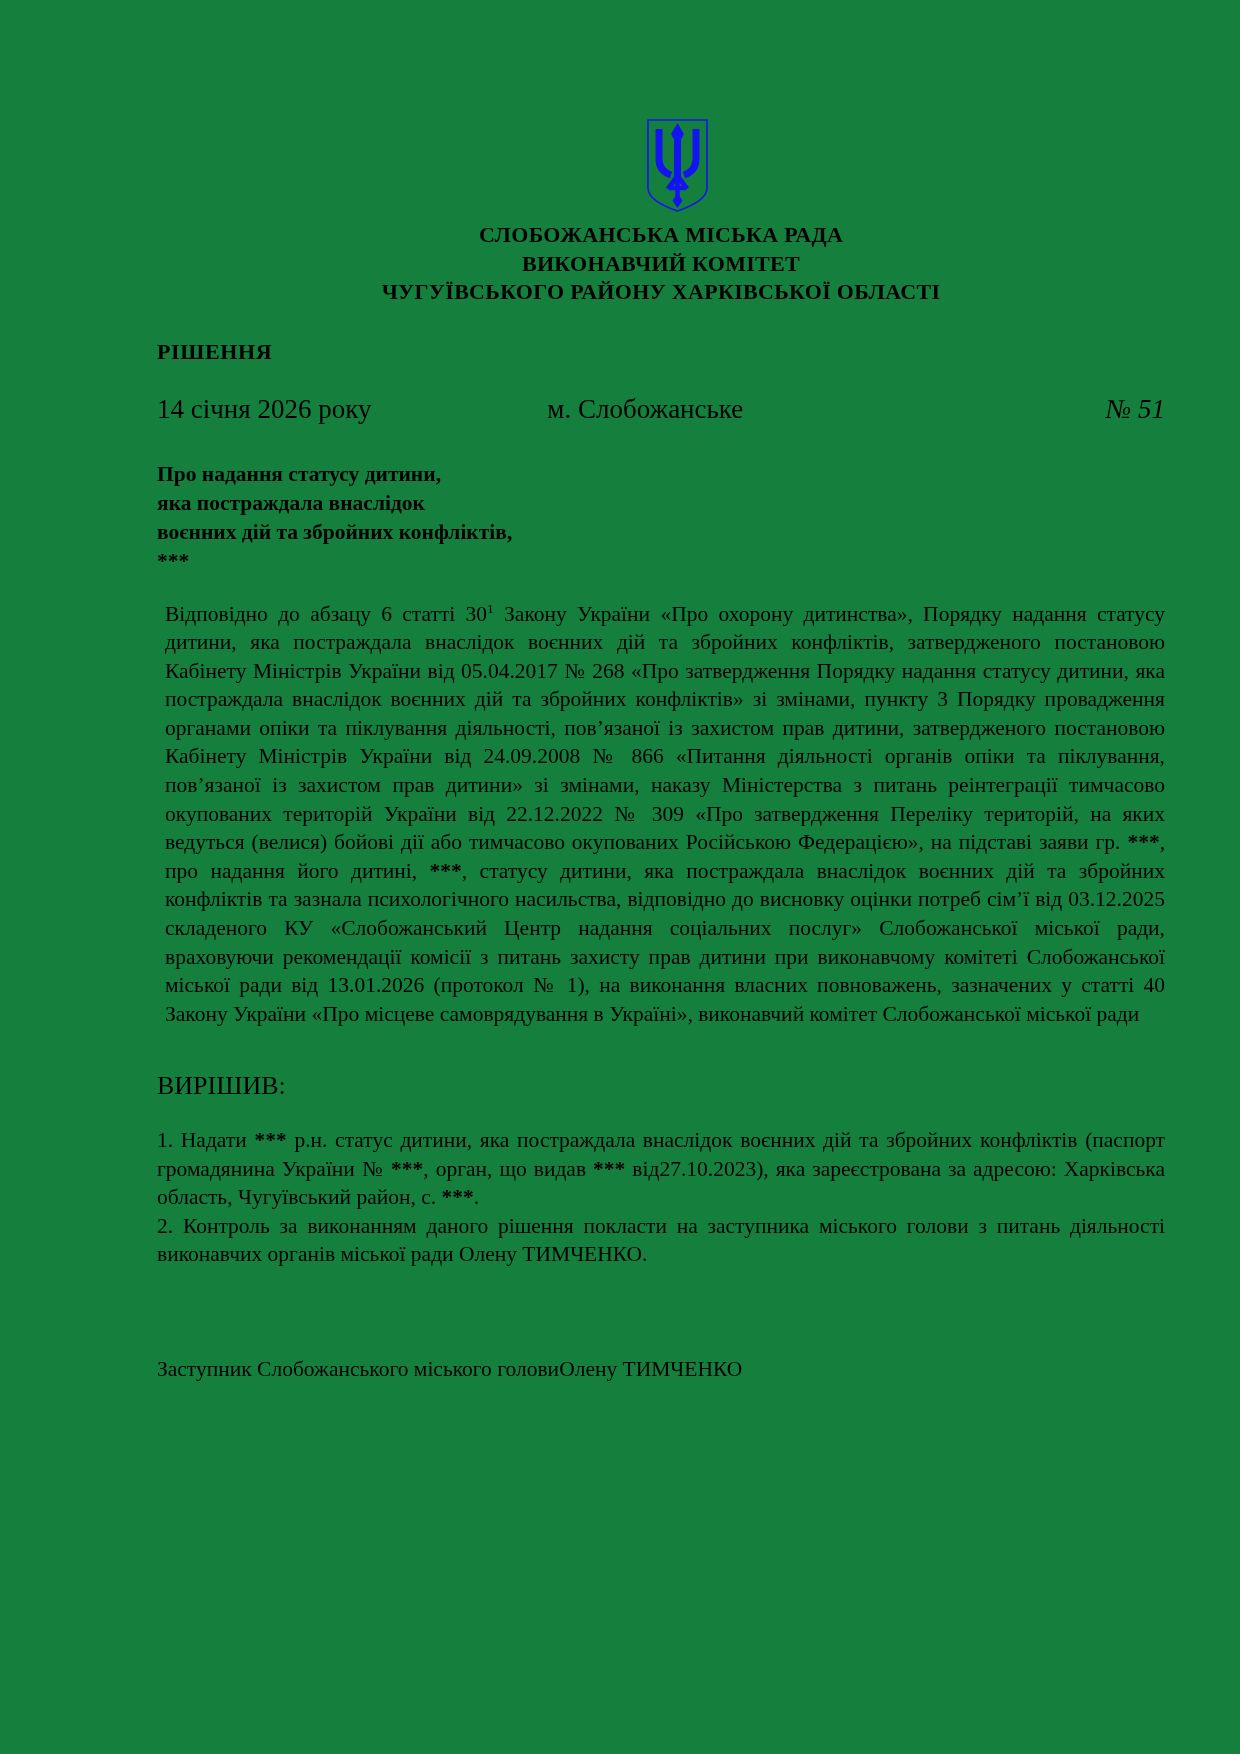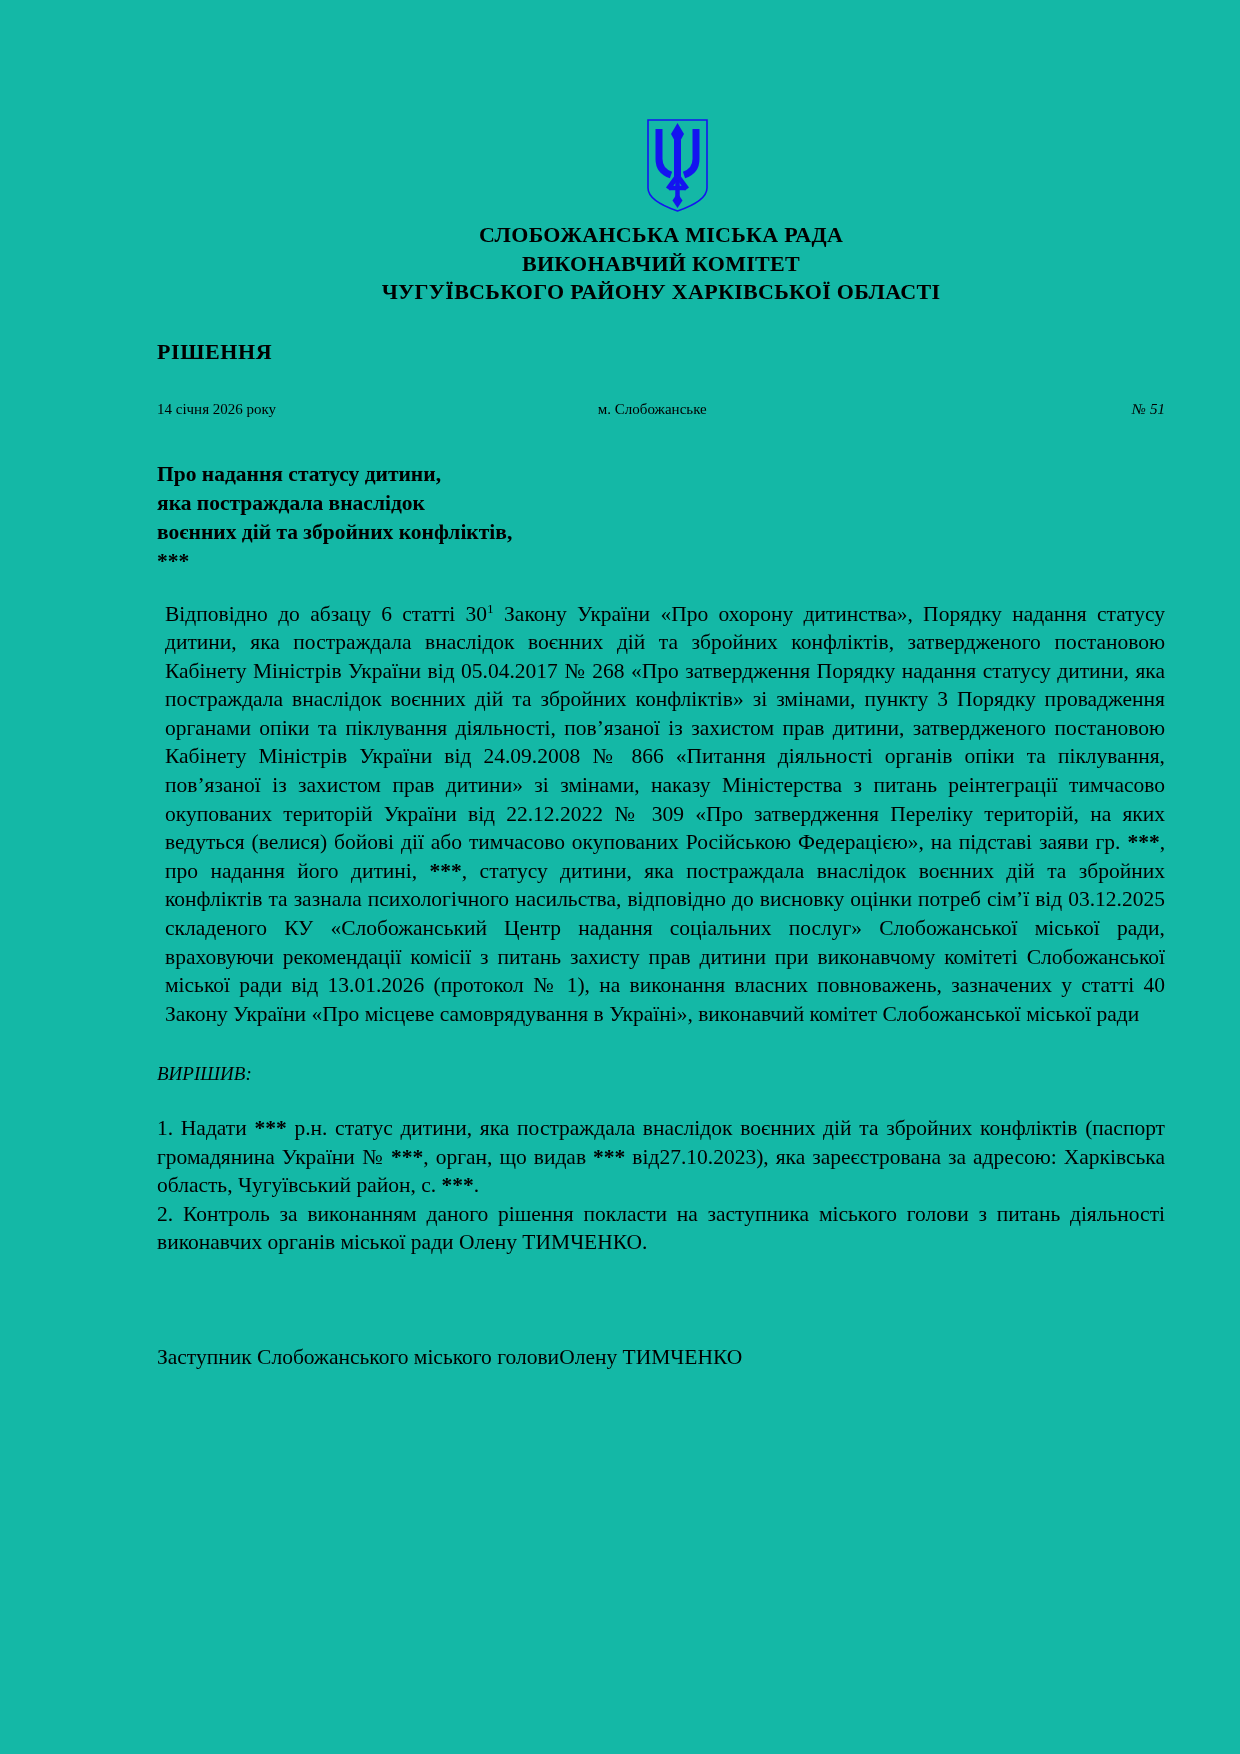--- a/index.html
+++ b/index.html
@@ -2,21 +2,21 @@
 <html style="--emblem-color: #1414f0;"><head>
 <meta charset="utf-8">
 <title>Document</title>
 <style>
   html, body { margin: 0; padding: 0; background: #888; }
   .page {
     position: relative;
     width: 1240px;
     height: 1754px;
     margin: 0 auto;
-    background: #14b8a6;
+    background: #15803d;
     box-sizing: border-box;
     padding: 0 75px 0 157px;
     font-family: "Liberation Serif", "DejaVu Serif", serif;
     color: #000;
     overflow: hidden;
   }
   .emblem {
     display: block;
     width: 65px;
     height: 95px;
@@ -36,44 +36,43 @@
     text-align: left;
     font-weight: bold;
     font-size: 22px;
     line-height: 28px;
     letter-spacing: 0.6px;
   }
   .dateline {
     position: relative;
     margin-top: 30px;
     height: 26px;
-    font-size: 15px;
+    font-size: 27px;
     line-height: 26px;
   }
   .dateline .date   { position: absolute; left: 0; top: 0; }
   .dateline .place  { position: absolute; left: 50%; transform: translateX(-58%); top: 0; }
   .dateline .number { position: absolute; right: 0; top: 0; font-style: italic; }
   .subject {
     margin-top: 38px;
     font-weight: bold;
     font-size: 21.5px;
     line-height: 29px;
   }
   .preamble {
     margin: 24px 0 0 8px;
     font-size: 21.5px;
     line-height: 28.6px;
     text-align: justify;
   }
   .preamble sup, .item sup { font-size: 0.62em; line-height: 0; vertical-align: super; }
   .resolved {
-    margin-top: 32px;
-    font-size: 19px;
+    margin-top: 44px;
+    font-size: 26px;
     line-height: 28.6px;
-    font-style: italic;
   }
   .items { margin-top: 25px; }
   .item {
     margin: 0;
     font-size: 21.5px;
     line-height: 28.6px;
     text-align: justify;
   }
   .signature-row {
     margin-top: 86px;

